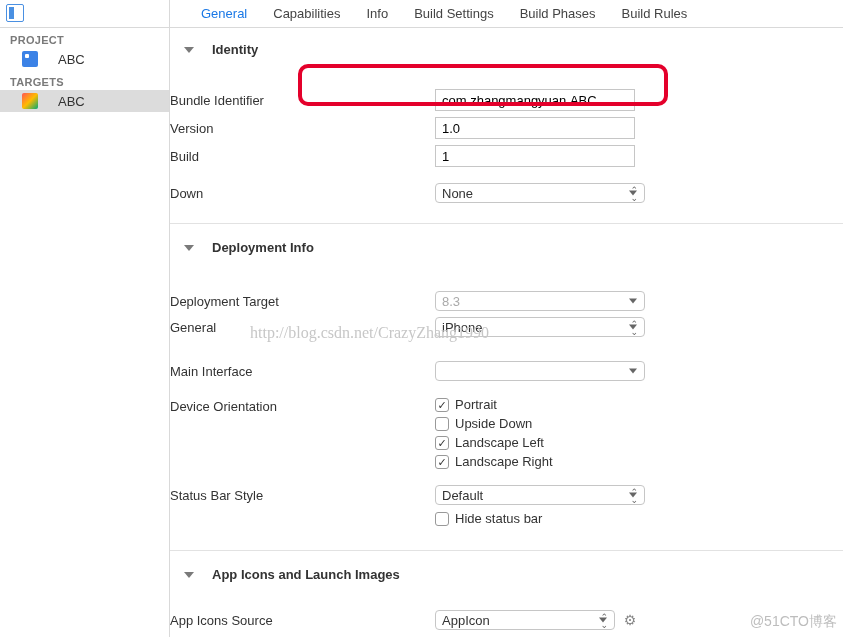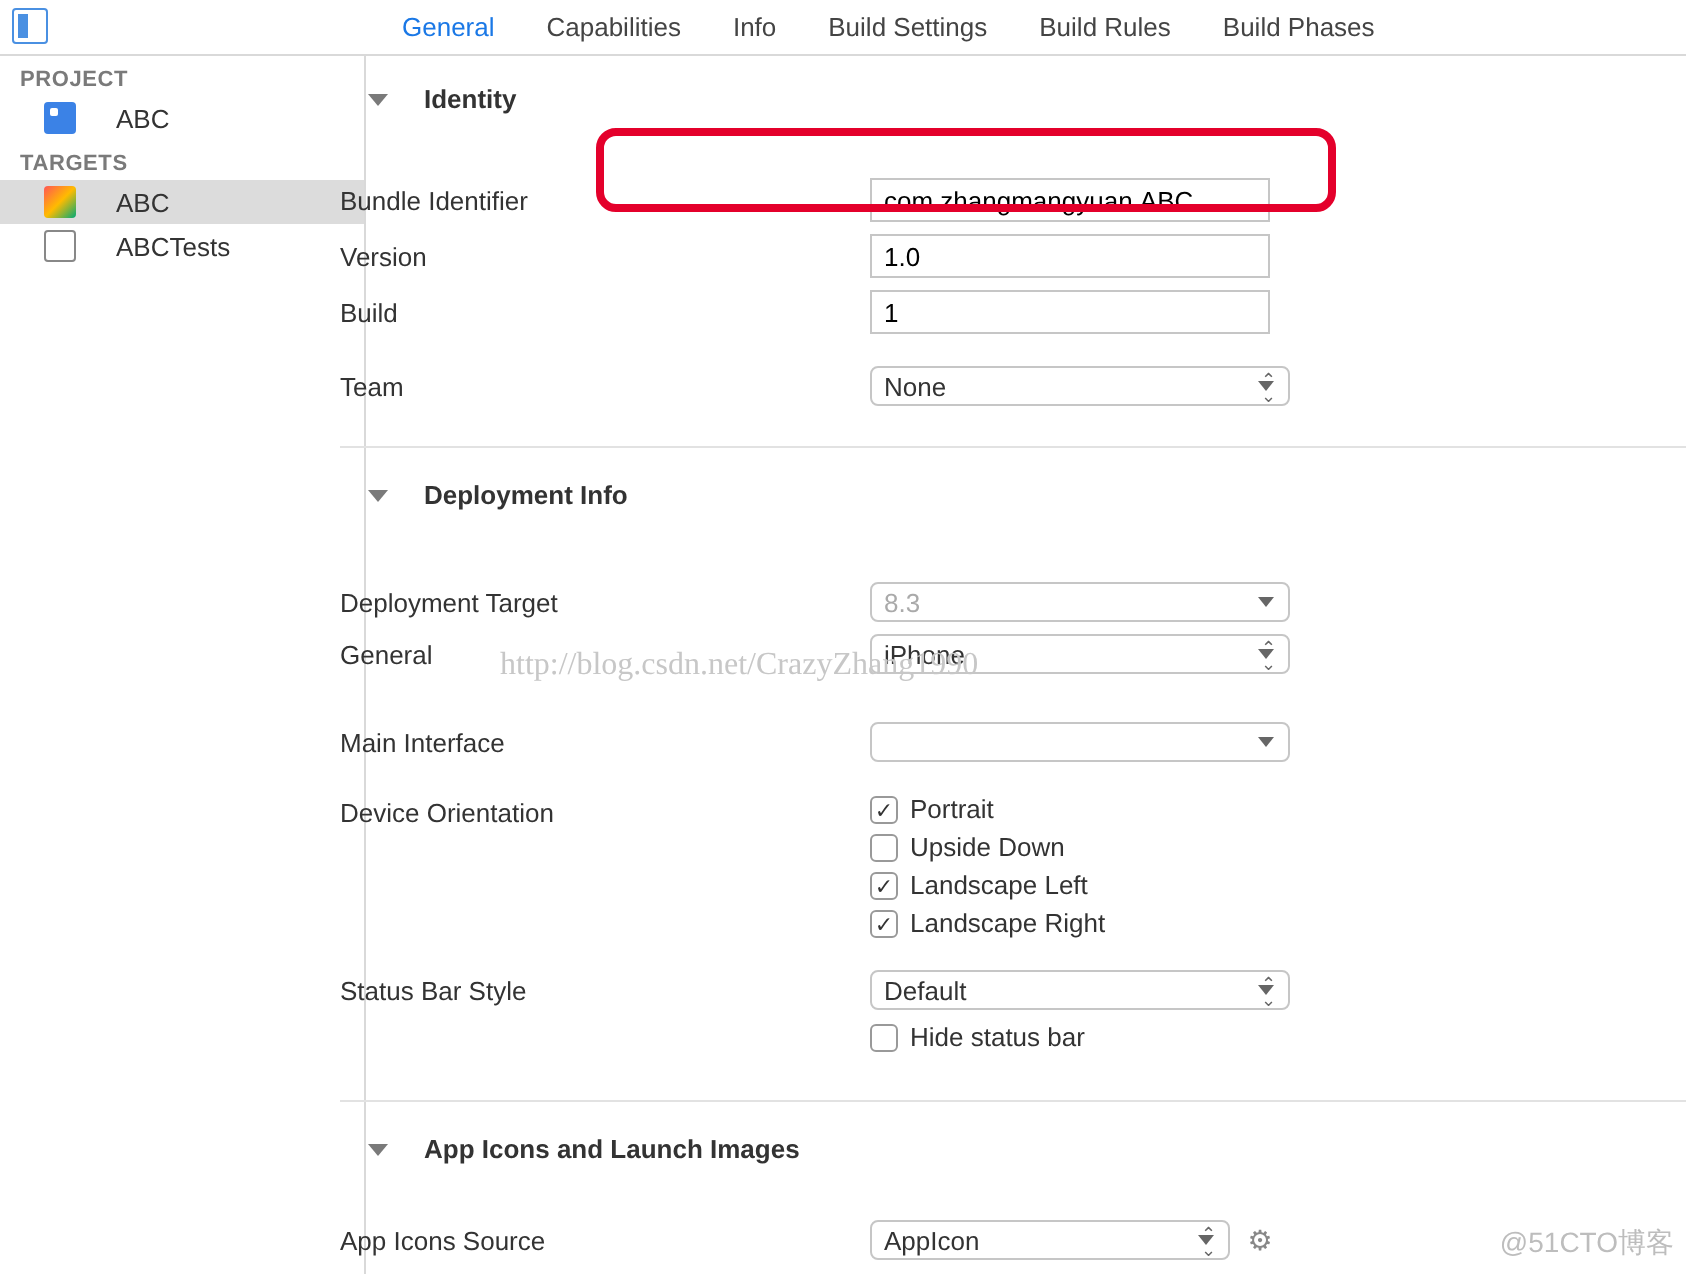--- a/index.html
+++ b/index.html
@@ -10,21 +10,21 @@
     color: #333;
     width: 843px;
     height: 637px;
     overflow: hidden;
     background: #fff;
     position: relative;
   }
   .sidebar {
     position: absolute;
     left: 0; top: 0;
-    width: 183px;
+    width: 170px;
     height: 637px;
     border-right: 1px solid #d9d9d9;
     background: #fff;
   }
   .sidebar-top {
     height: 28px;
     border-bottom: 1px solid #d9d9d9;
     padding: 4px 6px;
   }
   .sb-btn {
@@ -228,34 +228,30 @@
   <div class="sb-section">PROJECT</div>
   <div class="sb-item">
     <span class="icon-box icon-proj"></span>
     <span>ABC</span>
   </div>
   <div class="sb-section">TARGETS</div>
   <div class="sb-item selected">
     <span class="icon-box icon-target-app"></span>
     <span>ABC</span>
   </div>
-  <div class="sb-item">
-    <span class="icon-box icon-target-test"></span>
-    <span>ABCTests</span>
-  </div>
 </div>
 
 <div class="main">
   <div class="tabs">
     <div class="tab active">General</div>
     <div class="tab">Capabilities</div>
     <div class="tab">Info</div>
     <div class="tab">Build Settings</div>
+    <div class="tab">Build Phases</div>
     <div class="tab">Build Rules</div>
-    <div class="tab">Build Phases</div>
   </div>
 
   <div class="form-area">
 
     <div class="section">
       <div class="section-header">
         <span class="disclosure-tri"></span>
         <span>Identity</span>
       </div>
 
@@ -274,21 +270,21 @@
         </div>
       </div>
       <div class="row">
         <div class="lbl">Build</div>
         <div class="ctrl">
           <input class="txt w200" value="1" style="">
         </div>
       </div>
       <div style="height:10px"></div>
       <div class="row">
-        <div class="lbl">Team</div>
+        <div class="lbl">Down</div>
         <div class="ctrl">
           <div class="sel w200 updown">
             <span>None</span>
             <span class="arr">⌃<br>⌄</span>
           </div>
         </div>
       </div>
     </div>
 
     <div class="section">

